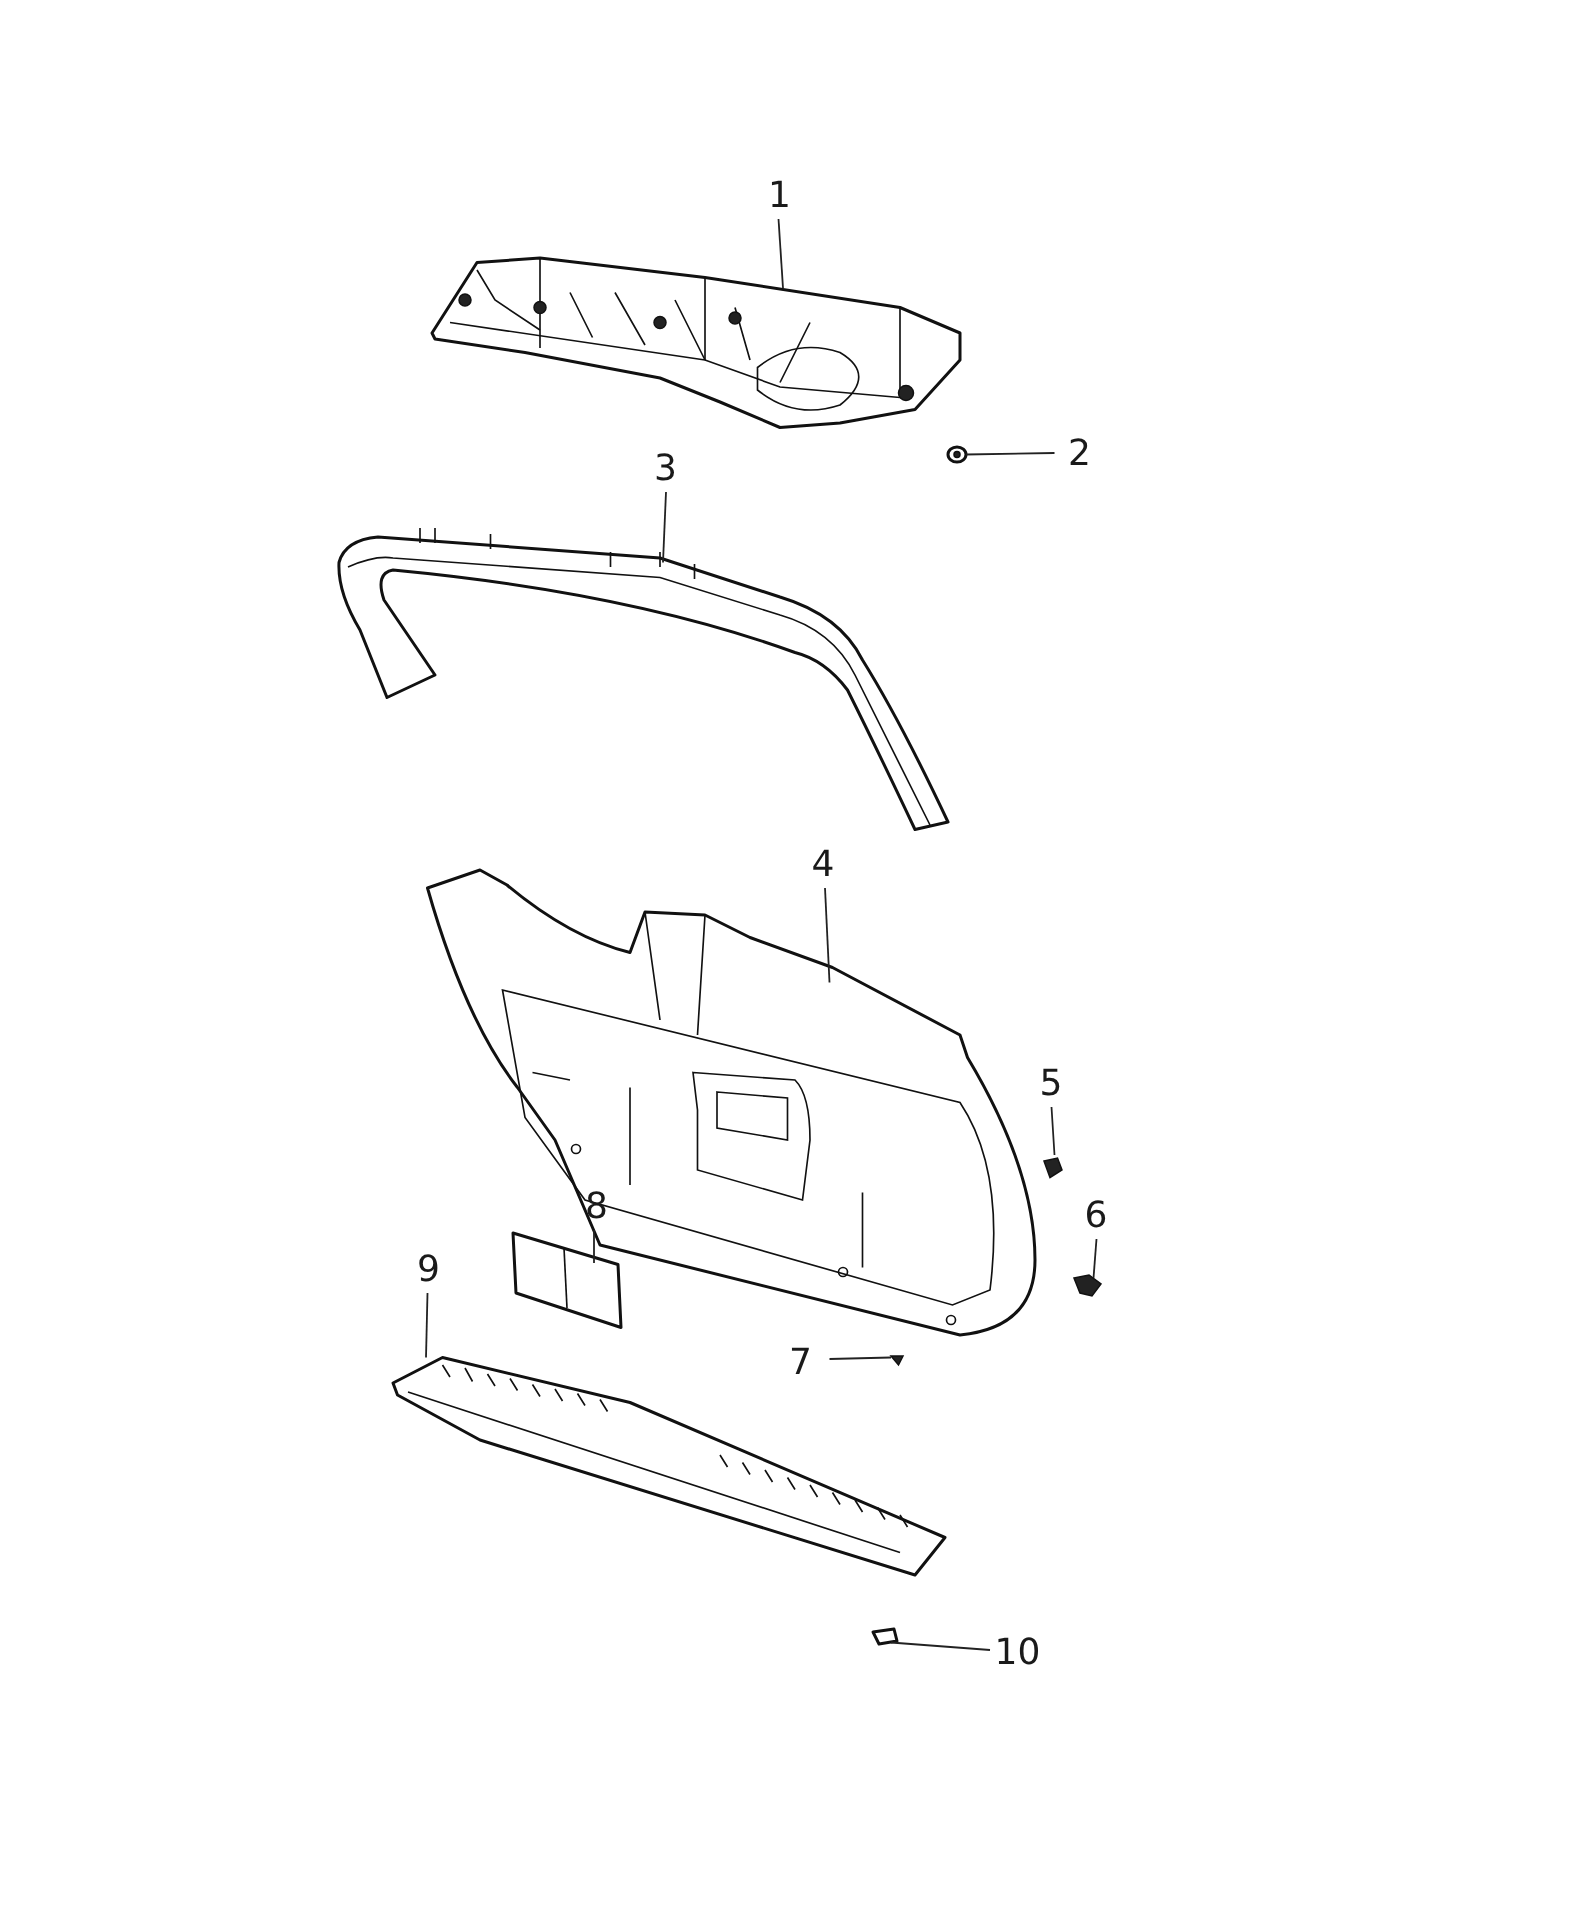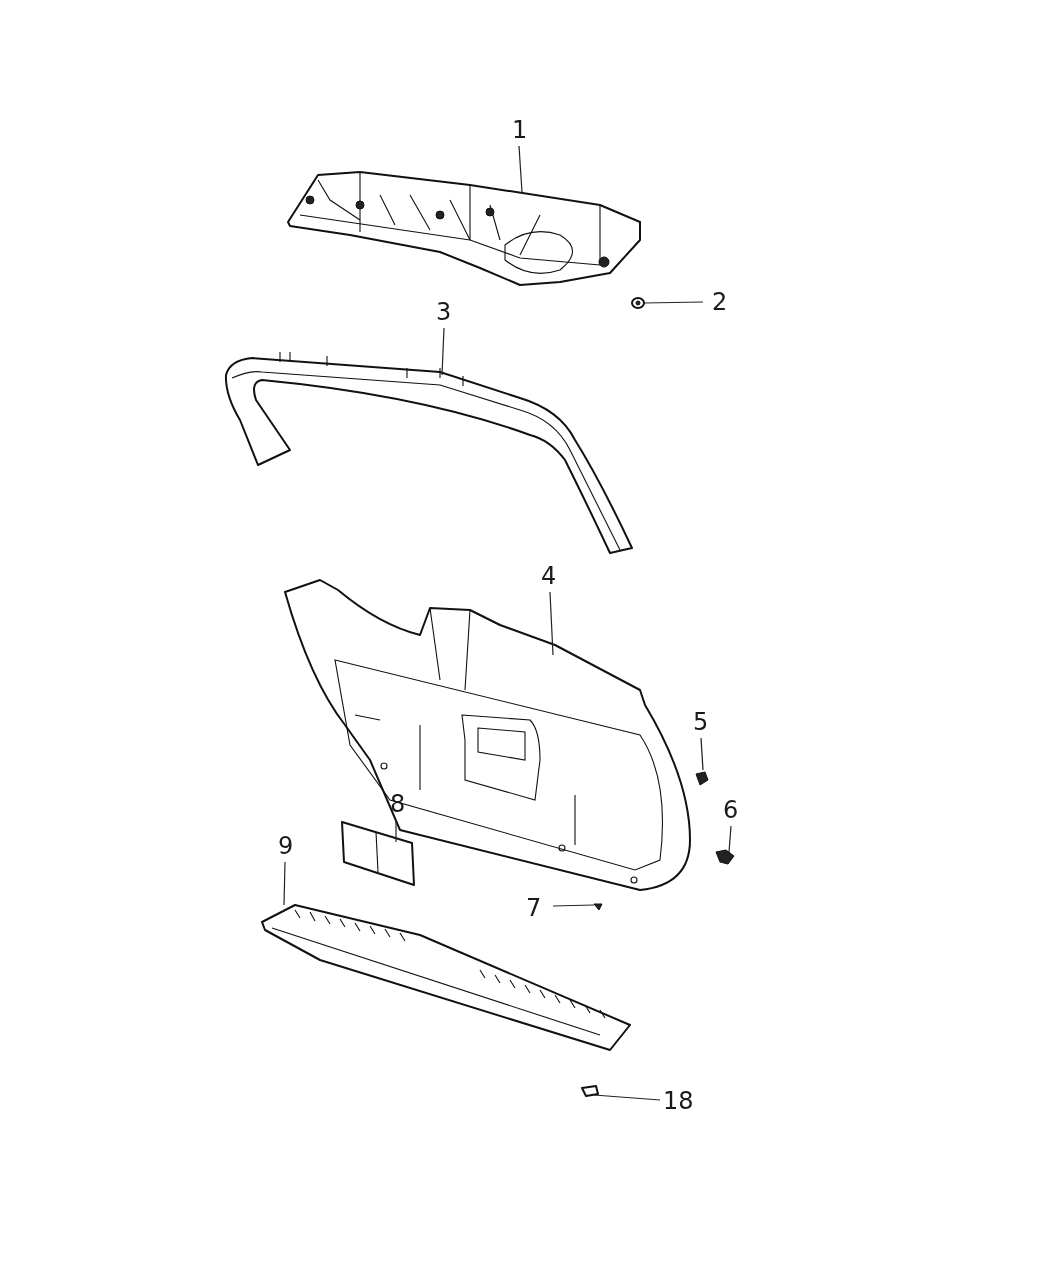--- a/index.html
+++ b/index.html
@@ -98,13 +98,13 @@
 
 <div class="callout" style="left:512px; top:118px;">1</div>
 <div class="callout" style="left:712px; top:290px;">2</div>
 <div class="callout" style="left:436px; top:300px;">3</div>
 <div class="callout" style="left:541px; top:564px;">4</div>
 <div class="callout" style="left:693px; top:710px;">5</div>
 <div class="callout" style="left:723px; top:798px;">6</div>
 <div class="callout" style="left:526px; top:896px;">7</div>
 <div class="callout" style="left:390px; top:792px;">8</div>
 <div class="callout" style="left:278px; top:834px;">9</div>
-<div class="callout" style="left:663px; top:1089px;">18</div>
+<div class="callout" style="left:663px; top:1089px;">10</div>
 
 </body></html>

